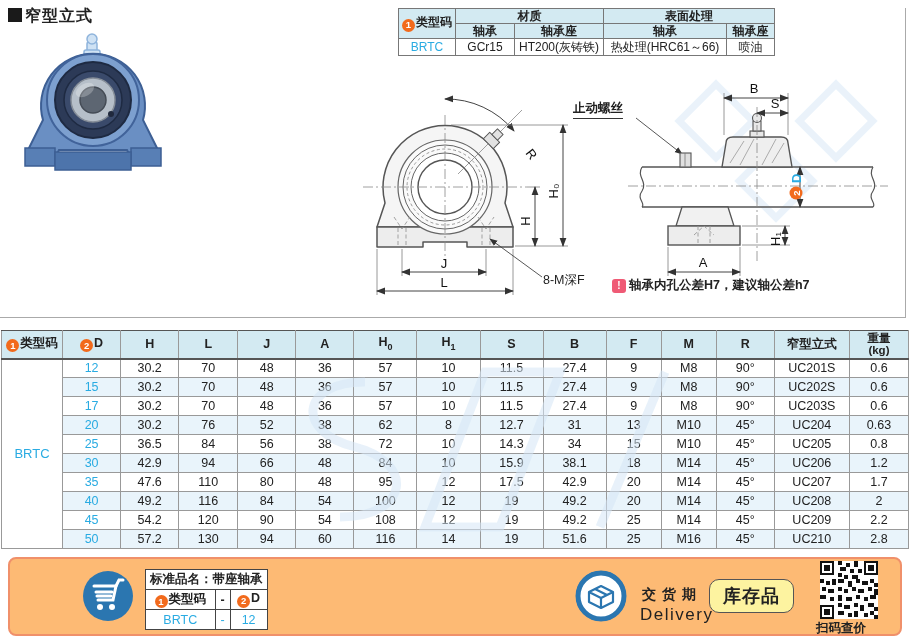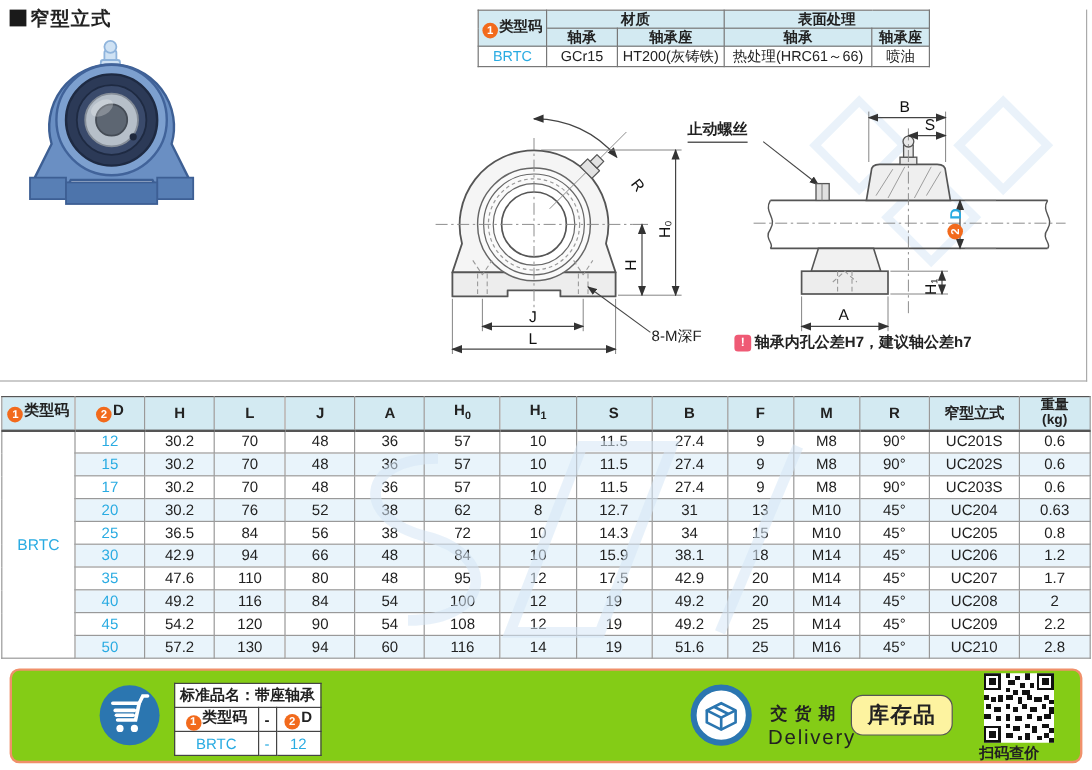--- a/index.html
+++ b/index.html
@@ -38,21 +38,21 @@
   #main-table { left:1px; top:330px; width:908px; border-collapse:collapse; table-layout:fixed; font-size:12.5px; }
   #main-table th, #main-table td { border:1px solid #999; text-align:center; white-space:nowrap; overflow:hidden; }
   #main-table thead th { background:#d3eaf2; height:28px; font-weight:bold; border-bottom:2px solid #555; border-top:1.5px solid #555; line-height:1.05; }
   #main-table td { height:19px; background:#fff; }
   #main-table tr.alt td { background:#e9f4fb; }
   #main-table td.type-code { background:#fff; color:#29abe2; font-size:13px; }
   #main-table sub { font-size:9px; }
   #main-table .wt { font-size:11.5px; }
 
   
-  #bottom-bar { left:8px; top:557px; width:894px; height:79px; border:2px solid #f0906a; border-radius:8px; background:#84cc16; }
+  #bottom-bar { left:8px; top:557px; width:894px; height:79px; border:2px solid #f0906a; border-radius:8px; background:#fdba74; }
   .circle-ic { position:absolute; width:52px; height:52px; border-radius:50%; }
   #order-cn { left:140px; top:27px; font-size:14px; font-weight:bold; letter-spacing:6px; position:absolute; }
   #order-en { left:140px; top:46px; font-size:13px; letter-spacing:5px; position:absolute; }
   #deliv-cn { left:632px; top:27px; font-size:14px; font-weight:bold; letter-spacing:6px; position:absolute; }
   #deliv-en { left:630px; top:46px; font-size:17px; letter-spacing:1.5px; position:absolute; }
   #order-table { position:absolute; left:135px; top:10px; border-collapse:collapse; font-size:12.5px; }
   #order-table th, #order-table td { border:1.5px solid #444; text-align:center; height:20px; padding:0 4px; background:#fff; }
   #order-table th { font-weight:bold; }
   #stock-btn { position:absolute; left:699px; top:20px; width:85px; height:34px; background:#fdf3a0; border:1.5px solid #555; border-radius:10px; font-size:18px; font-weight:bold; display:flex; align-items:center; justify-content:center; letter-spacing:1px; cursor:pointer;font-family:Liberation Serif, serif; }
   #qr-box { position:absolute; left:808px; top:2px; width:62px; height:58px; }

